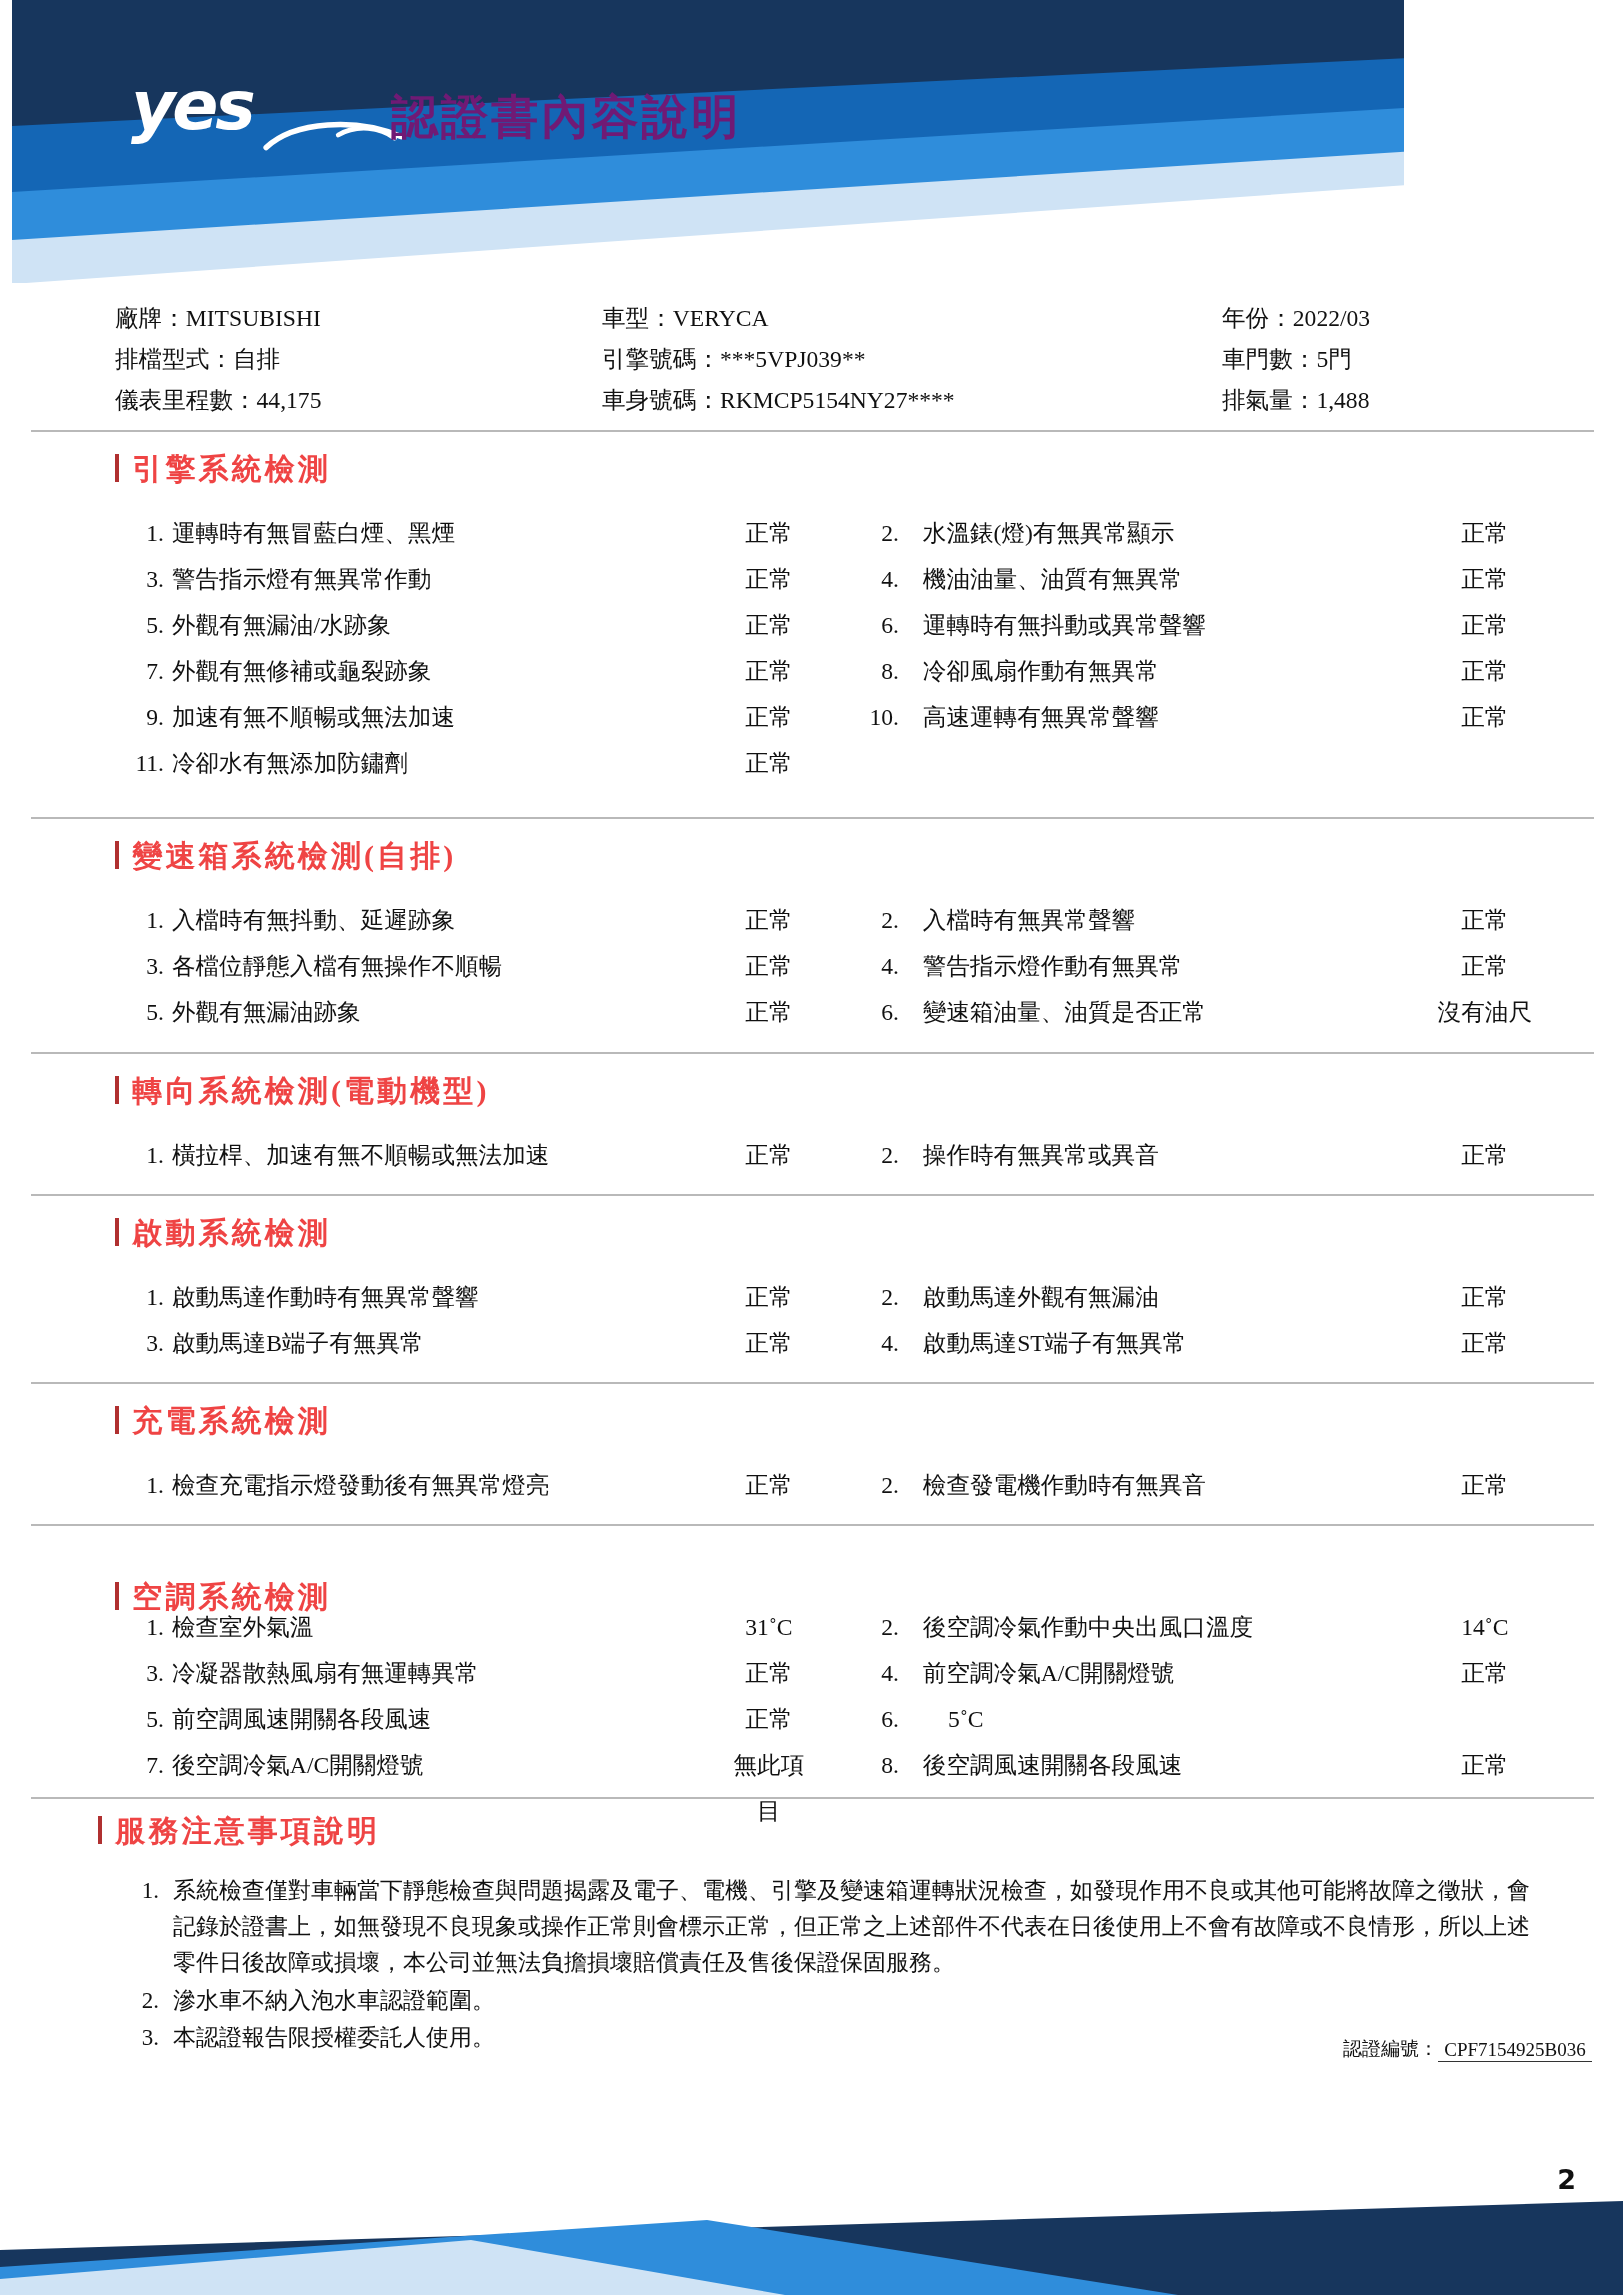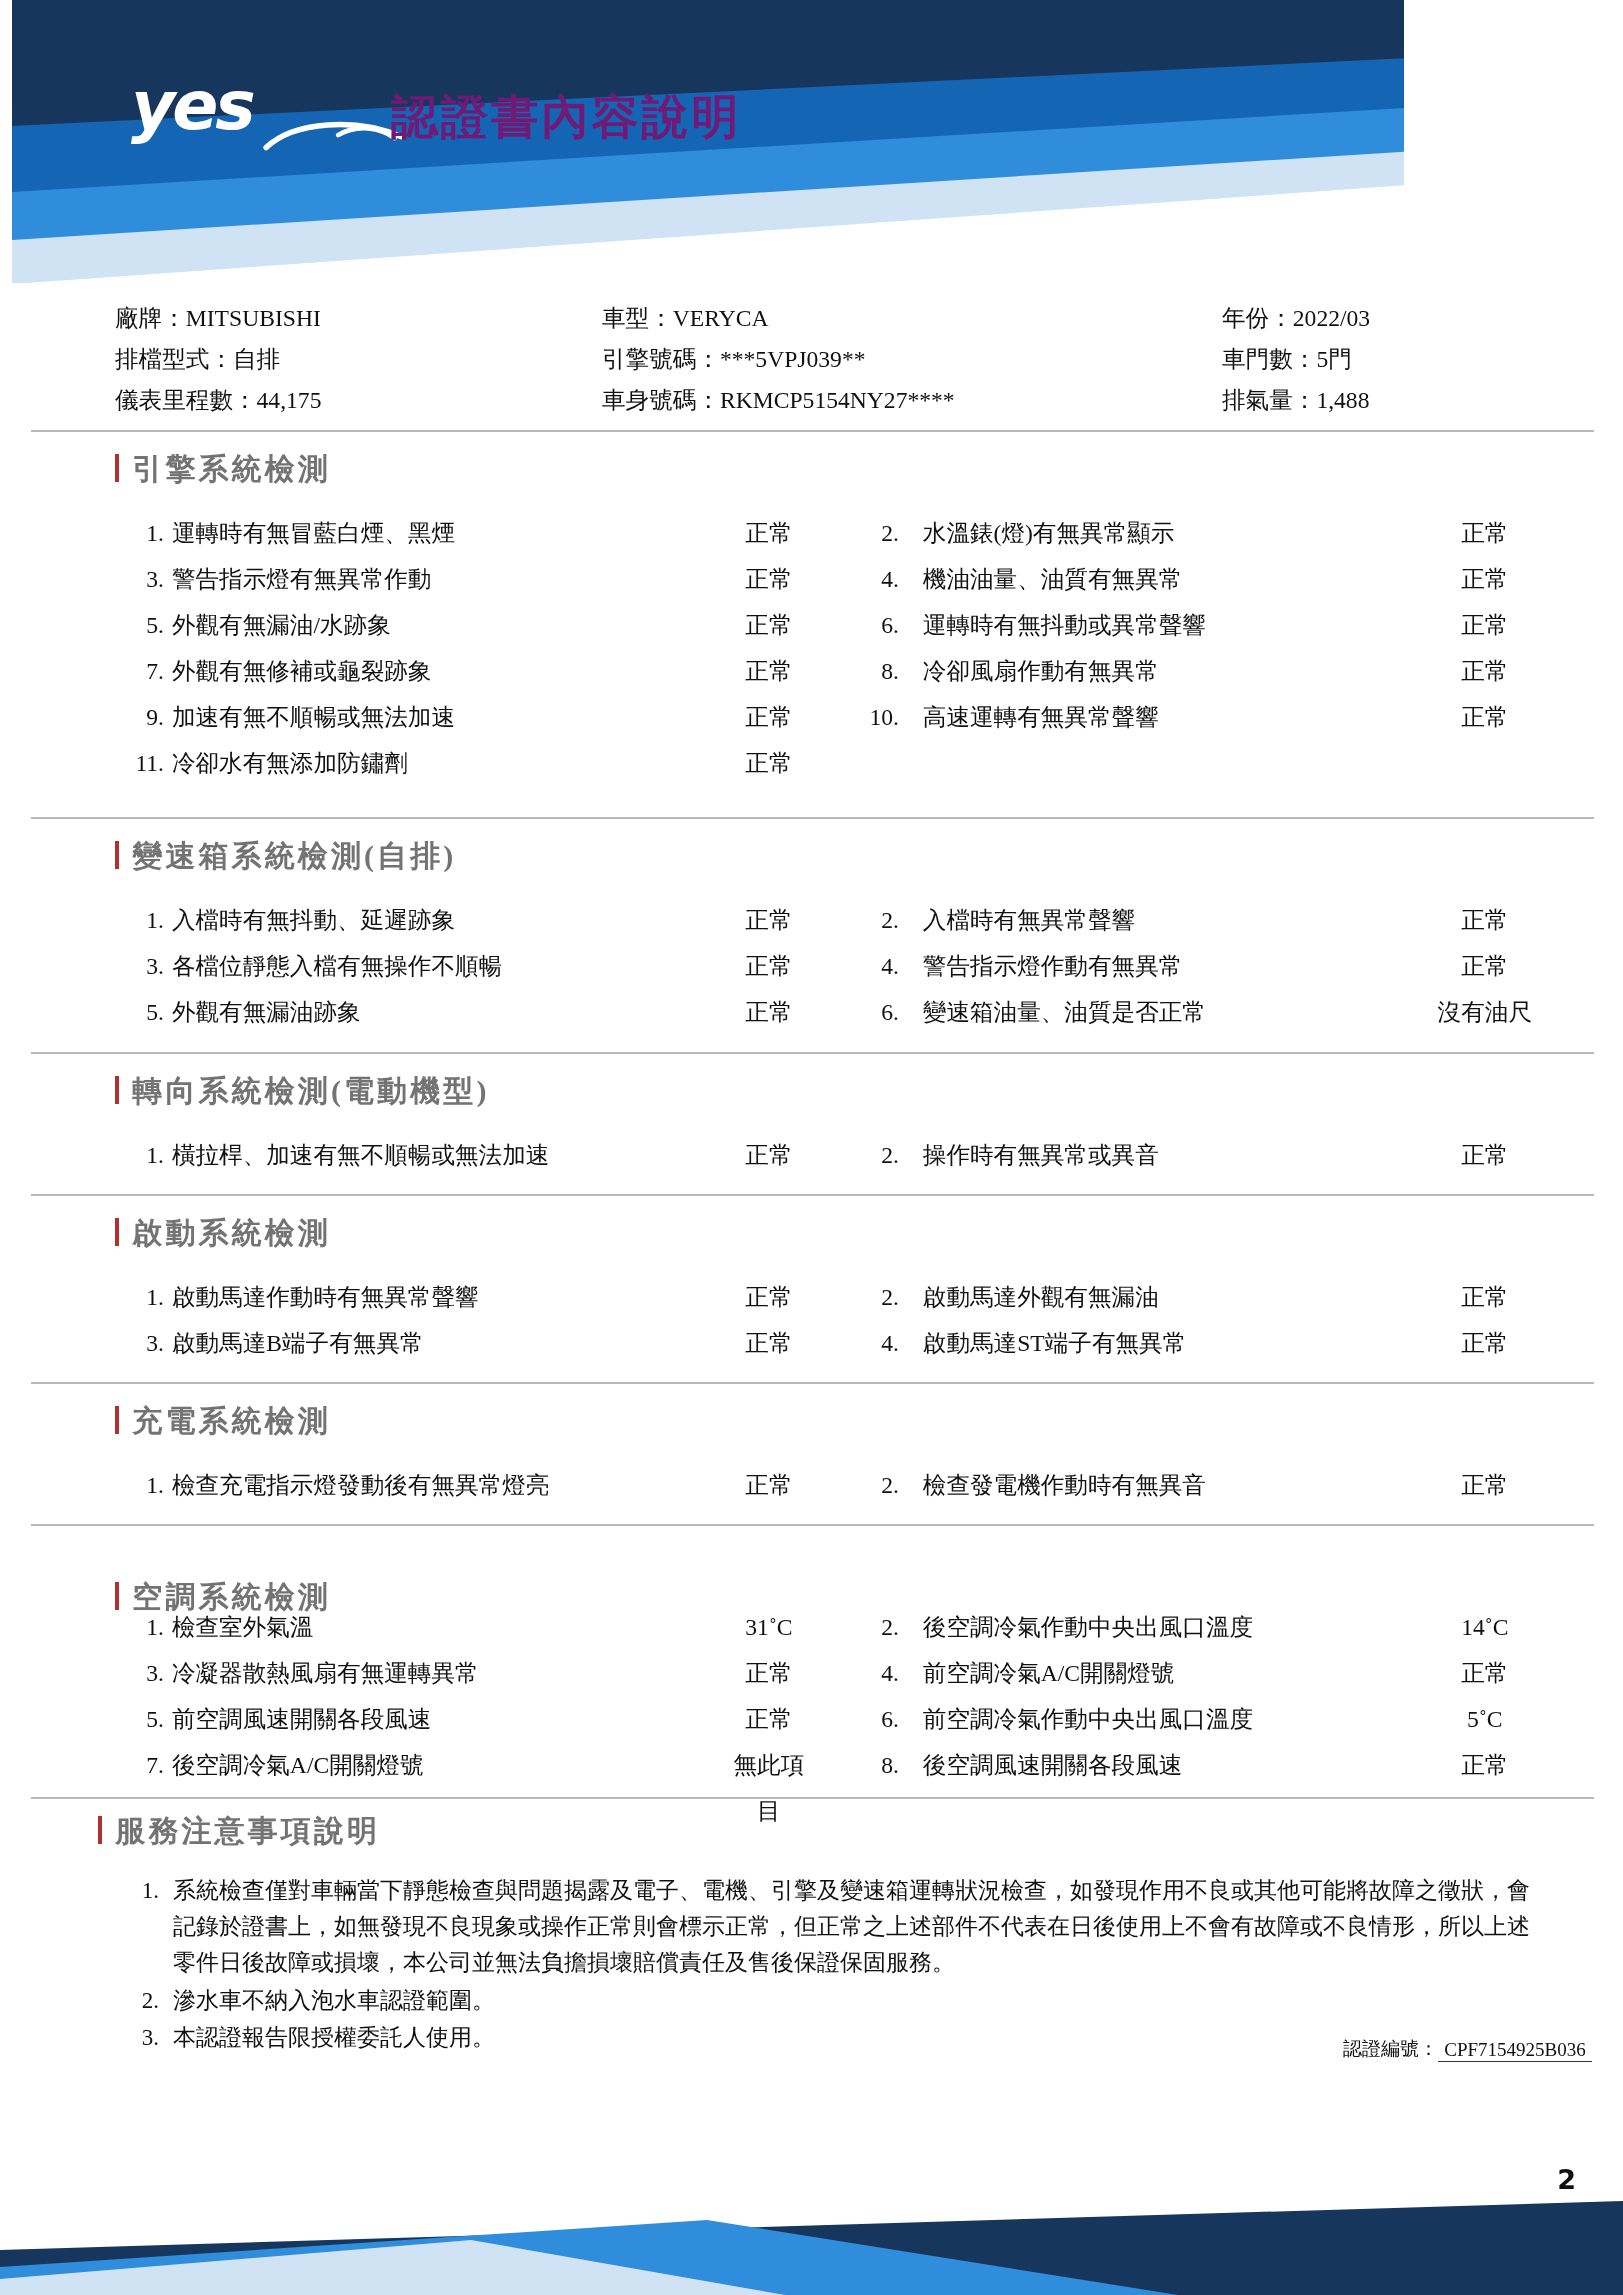--- a/index.html
+++ b/index.html
@@ -78,21 +78,21 @@
   .hr-main {
     position:absolute; left:31px; width:1563px; height:1.6px;
     background:#b9b9b9;
   }
   
   .section-title {
     position:absolute;
     font-family:"Liberation Serif", serif;
     font-size:30px;
     font-weight:bold;
-    color:#737373;
+    color:#ef4444;
     letter-spacing:3.1px;
     padding-left:17.3px;
   }
   .section-title:before{
     content:"";
     position:absolute; left:0; top:4.7px;
     width:3.9px; height:28px; background:#b03030;
   }
   .items {
     position:absolute;
@@ -349,21 +349,20 @@
       <div class="num2">4.</div>
       <div class="lbl2">前空調冷氣A/C開關燈號</div>
       <div class="val2">正常</div>
     </div>
     <div class="row">
       <div class="num">5.</div>
       <div class="lbl">前空調風速開關各段風速</div>
       <div class="val">正常</div>
       <div class="gap"></div>
       <div class="num2">6.</div>
-      <div class="lbl2">前空調冷氣作動中央出風口溫度</div>
       <div class="val2">5˚C</div>
     </div>
     <div class="row">
       <div class="num">7.</div>
       <div class="lbl">後空調冷氣A/C開關燈號</div>
       <div class="val">無此項目</div>
       <div class="gap"></div>
       <div class="num2">8.</div>
       <div class="lbl2">後空調風速開關各段風速</div>
       <div class="val2">正常</div>

